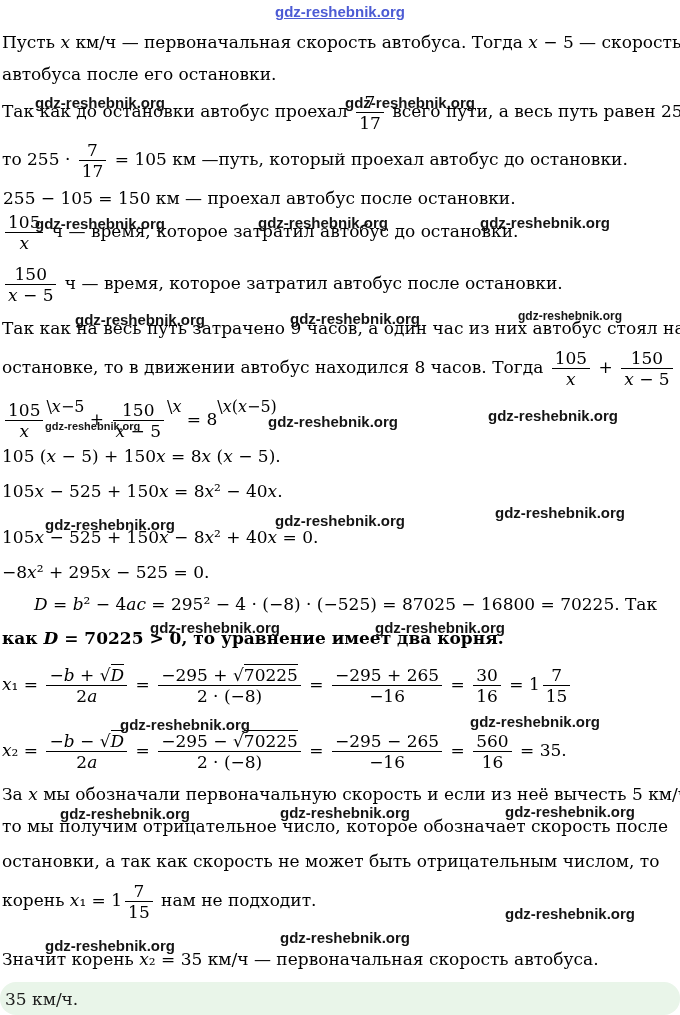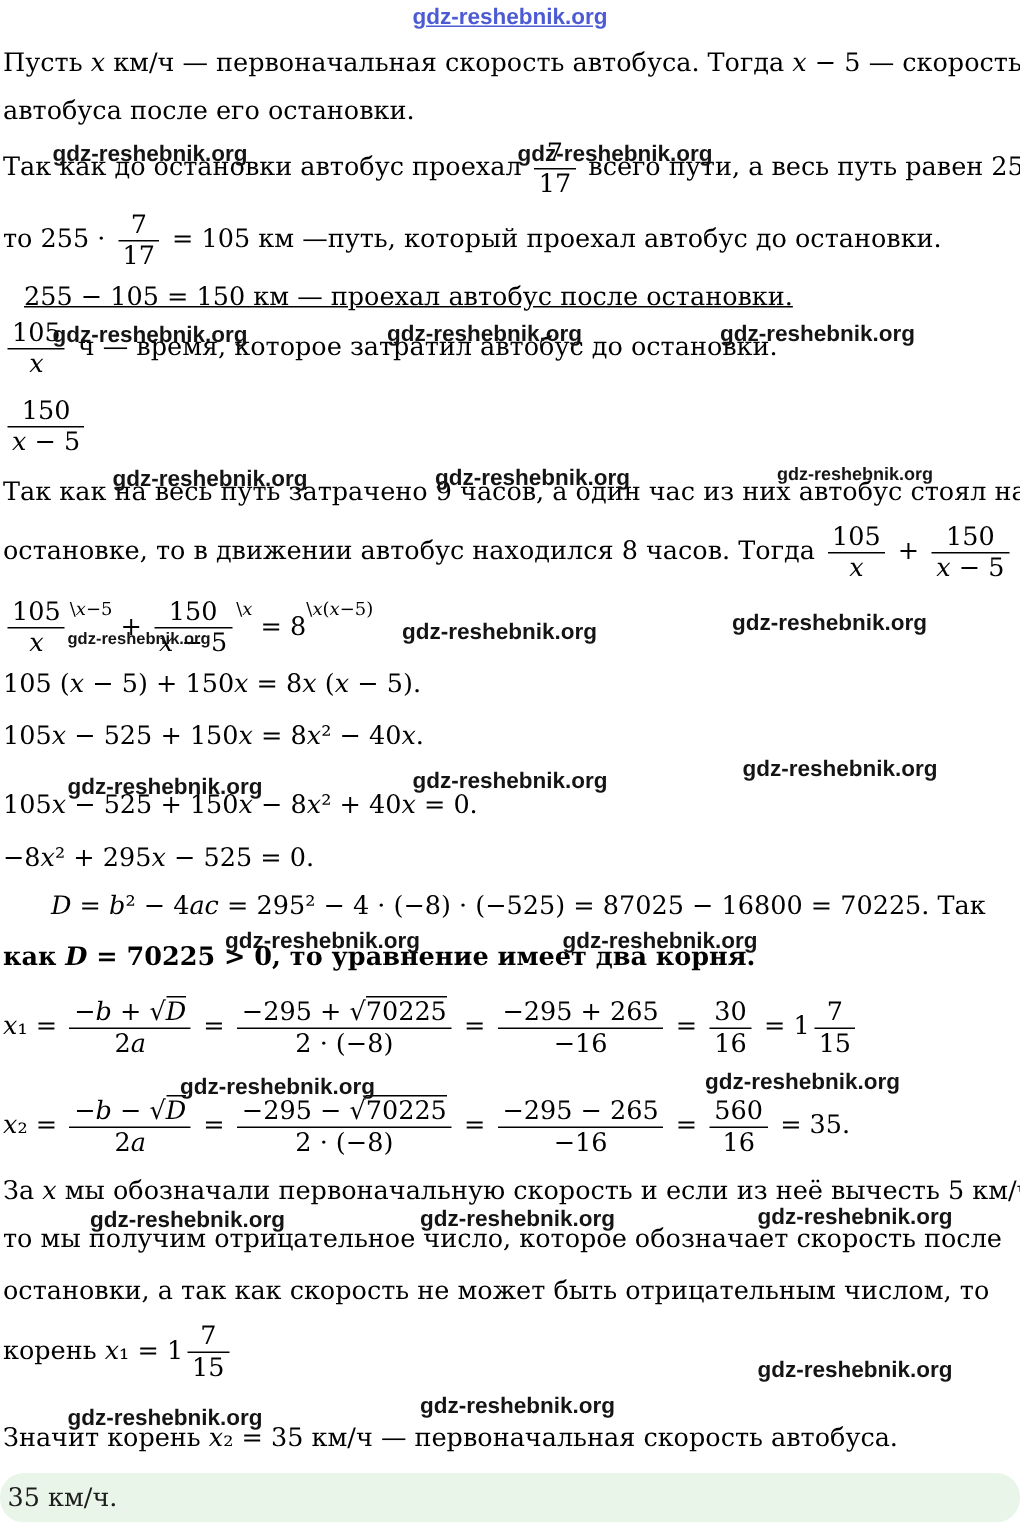--- a/index.html
+++ b/index.html
@@ -20,21 +20,21 @@
     font-size: 15px; font-weight: 700;
     color: #4c5bd4; text-decoration: underline;
     cursor: pointer;
   }
   .line { position: absolute; white-space: nowrap; line-height: 21px; }
   .t { font-style: normal; }
   .m { font-style: italic; }
   .frac { display: inline-block; vertical-align: middle; text-align: center; margin: 0 3px; }
   .frac .num, .frac .den { display: block; line-height: 20px; padding: 0 3px; }
   .frac .den { border-top: 1.2px solid #000; }
-  .sup { font-size: 12px; vertical-align: 13px; }
+  .sup { font-size: 16px; vertical-align: 13px; }
   .sqrt { white-space: nowrap; }
   .sqrt .sqsign { display: inline-block; }
   .sqrt .rad { display: inline-block; border-top: 1.2px solid #000; }
   .wm {
     position: absolute;
     font-family: "Liberation Sans", sans-serif;
     font-weight: 700; font-size: 15px;
     color: #141414;
     white-space: nowrap;
   }
@@ -50,38 +50,38 @@
 </head>
 <body>
 
 <div class="page">
   <a class="top-wm">gdz-reshebnik.org</a>
   <div>
       <div class="line" style="top: 32px; left: 2px;"><span class="t">Пусть </span><span class="m">x</span><span class="t"> км/ч — первоначальная скорость автобуса. Тогда </span><span class="m">x</span><span class="t"> − 5 — скорость</span></div>
       <div class="line" style="top: 64px; left: 2px;"><span class="t">автобуса после его остановки.</span></div>
       <div class="line" style="top: 92px; left: 2px;"><span class="t">Так как до остановки автобус проехал </span><span class="frac"><span class="num">7</span><span class="den">17</span></span><span class="t"> всего пути, а весь путь равен 255 км,</span></div>
       <div class="line" style="top: 140px; left: 2px;"><span class="t">то 255 · </span><span class="frac"><span class="num">7</span><span class="den">17</span></span><span class="t"> = 105 км —путь, который проехал автобус до остановки.</span></div>
-      <div class="line" style="top: 188px; left: 16px; text-decoration: underline;"><span class="t">255 − 105 = 150 км — проехал автобус после остановки.</span></div>
+      <div class="line" style="top: 188px; left: 3px;"><span class="t">255 − 105 = 150 км — проехал автобус после остановки.</span></div>
       <div class="line" style="top: 212px; left: 2px;"><span class="frac"><span class="num">105</span><span class="den"><span class="m">x</span></span></span><span class="t"> ч — время, которое затратил автобус до остановки.</span></div>
-      <div class="line" style="top: 264px; left: 2px;"><span class="frac"><span class="num">150</span><span class="den"><span class="m">x</span><span class="t"> − 5</span></span></span></div>
+      <div class="line" style="top: 264px; left: 2px;"><span class="frac"><span class="num">150</span><span class="den"><span class="m">x</span><span class="t"> − 5</span></span></span><span class="t"> ч — время, которое затратил автобус после остановки.</span></div>
       <div class="line" style="top: 318px; left: 2px;"><span class="t">Так как на весь путь затрачено 9 часов, а один час из них автобус стоял на</span></div>
       <div class="line" style="top: 348px; left: 2px;"><span class="t">остановке, то в движении автобус находился 8 часов. Тогда </span><span class="frac"><span class="num">105</span><span class="den"><span class="m">x</span></span></span><span class="t"> + </span><span class="frac"><span class="num">150</span><span class="den"><span class="m">x</span><span class="t"> − 5</span></span></span><span class="t"> = 8.</span></div>
       <div class="line" style="top: 396px; left: 2px;"><span class="frac"><span class="num">105</span><span class="den"><span class="m">x</span></span></span><span class="sup"><span class="t">\</span><span class="m">x</span><span class="t">−5</span></span><span class="t"> + </span><span class="frac"><span class="num">150</span><span class="den"><span class="m">x</span><span class="t"> − 5</span></span></span><span class="sup"><span class="t">\</span><span class="m">x</span></span><span class="t"> = 8</span><span class="sup"><span class="t">\</span><span class="m">x</span><span class="t">(</span><span class="m">x</span><span class="t">−5)</span></span></div>
       <div class="line" style="top: 446px; left: 2px;"><span class="t">105 (</span><span class="m">x</span><span class="t"> − 5) + 150</span><span class="m">x</span><span class="t"> = 8</span><span class="m">x</span><span class="t"> (</span><span class="m">x</span><span class="t"> − 5).</span></div>
       <div class="line" style="top: 481px; left: 2px;"><span class="t">105</span><span class="m">x</span><span class="t"> − 525 + 150</span><span class="m">x</span><span class="t"> = 8</span><span class="m">x</span><span class="t">² − 40</span><span class="m">x</span><span class="t">.</span></div>
       <div class="line" style="top: 527px; left: 2px;"><span class="t">105</span><span class="m">x</span><span class="t"> − 525 + 150</span><span class="m">x</span><span class="t"> − 8</span><span class="m">x</span><span class="t">² + 40</span><span class="m">x</span><span class="t"> = 0.</span></div>
       <div class="line" style="top: 562px; left: 2px;"><span class="t">−8</span><span class="m">x</span><span class="t">² + 295</span><span class="m">x</span><span class="t"> − 525 = 0.</span></div>
       <div class="line" style="top: 594px; left: 2px; margin-left: 32px;"><span class="m">D</span><span class="t"> = </span><span class="m">b</span><span class="t">² − 4</span><span class="m">ac</span><span class="t"> = 295² − 4 · (−8) · (−525) = 87025 − 16800 = 70225. Так</span></div>
       <div class="line" style="top: 628px; left: 2px; font-weight: bold;"><span class="t">как </span><span class="m">D</span><span class="t"> = 70225 &gt; 0, то уравнение имеет два корня.</span></div>
       <div class="line" style="top: 664px; left: 2px;"><span class="m">x</span><span class="t">₁ = </span><span class="frac"><span class="num"><span class="t">−</span><span class="m">b</span><span class="t"> + </span><span class="sqrt"><span class="sqsign">√</span><span class="rad"><span class="m">D</span></span></span></span><span class="den"><span class="t">2</span><span class="m">a</span></span></span><span class="t"> = </span><span class="frac"><span class="num"><span class="t">−295 + </span><span class="sqrt"><span class="sqsign">√</span><span class="rad">70225</span></span></span><span class="den">2 · (−8)</span></span><span class="t"> = </span><span class="frac"><span class="num">−295 + 265</span><span class="den">−16</span></span><span class="t"> = </span><span class="frac"><span class="num">30</span><span class="den">16</span></span><span class="t"> = 1</span><span class="frac"><span class="num">7</span><span class="den">15</span></span></div>
       <div class="line" style="top: 730px; left: 2px;"><span class="m">x</span><span class="t">₂ = </span><span class="frac"><span class="num"><span class="t">−</span><span class="m">b</span><span class="t"> − </span><span class="sqrt"><span class="sqsign">√</span><span class="rad"><span class="m">D</span></span></span></span><span class="den"><span class="t">2</span><span class="m">a</span></span></span><span class="t"> = </span><span class="frac"><span class="num"><span class="t">−295 − </span><span class="sqrt"><span class="sqsign">√</span><span class="rad">70225</span></span></span><span class="den">2 · (−8)</span></span><span class="t"> = </span><span class="frac"><span class="num">−295 − 265</span><span class="den">−16</span></span><span class="t"> = </span><span class="frac"><span class="num">560</span><span class="den">16</span></span><span class="t"> = 35.</span></div>
       <div class="line" style="top: 784px; left: 2px;"><span class="t">За </span><span class="m">x</span><span class="t"> мы обозначали первоначальную скорость и если из неё вычесть 5 км/ч,</span></div>
       <div class="line" style="top: 816px; left: 2px;"><span class="t">то мы получим отрицательное число, которое обозначает скорость после</span></div>
       <div class="line" style="top: 851px; left: 2px;"><span class="t">остановки, а так как скорость не может быть отрицательным числом, то</span></div>
-      <div class="line" style="top: 881px; left: 2px;"><span class="t">корень </span><span class="m">x</span><span class="t">₁ = 1</span><span class="frac"><span class="num">7</span><span class="den">15</span></span></div>
+      <div class="line" style="top: 881px; left: 2px;"><span class="t">корень </span><span class="m">x</span><span class="t">₁ = 1</span><span class="frac"><span class="num">7</span><span class="den">15</span></span><span class="t"> нам не подходит.</span></div>
       <div class="line" style="top: 949px; left: 2px;"><span class="t">Значит корень </span><span class="m">x</span><span class="t">₂ = 35 км/ч — первоначальная скорость автобуса.</span></div>
     </div>
   <div>
       <span class="wm" style="left: 35px; top: 94px; color: rgb(20, 20, 20);">gdz-reshebnik.org</span>
       <span class="wm" style="left: 345px; top: 94px; color: rgb(20, 20, 20);">gdz-reshebnik.org</span>
       <span class="wm" style="left: 35px; top: 215px; color: rgb(20, 20, 20);">gdz-reshebnik.org</span>
       <span class="wm" style="left: 258px; top: 214px; color: rgb(20, 20, 20);">gdz-reshebnik.org</span>
       <span class="wm" style="left: 480px; top: 214px; color: rgb(20, 20, 20);">gdz-reshebnik.org</span>
       <span class="wm" style="left: 75px; top: 311px; color: rgb(20, 20, 20);">gdz-reshebnik.org</span>
       <span class="wm" style="left: 290px; top: 310px; color: rgb(20, 20, 20);">gdz-reshebnik.org</span>

